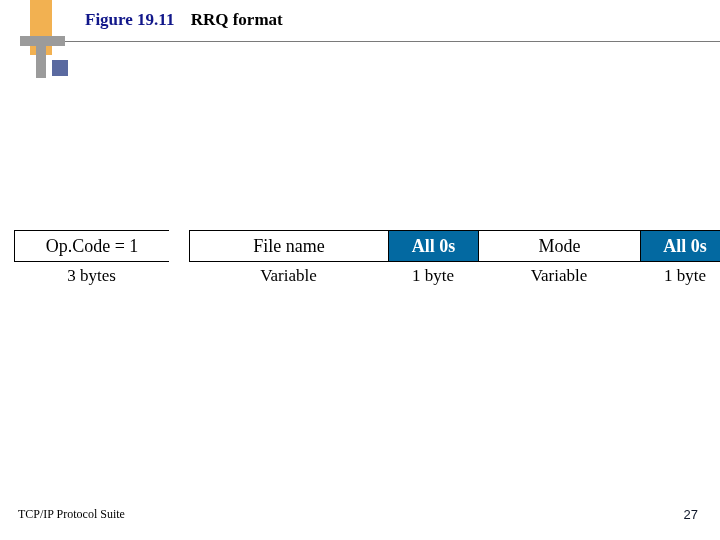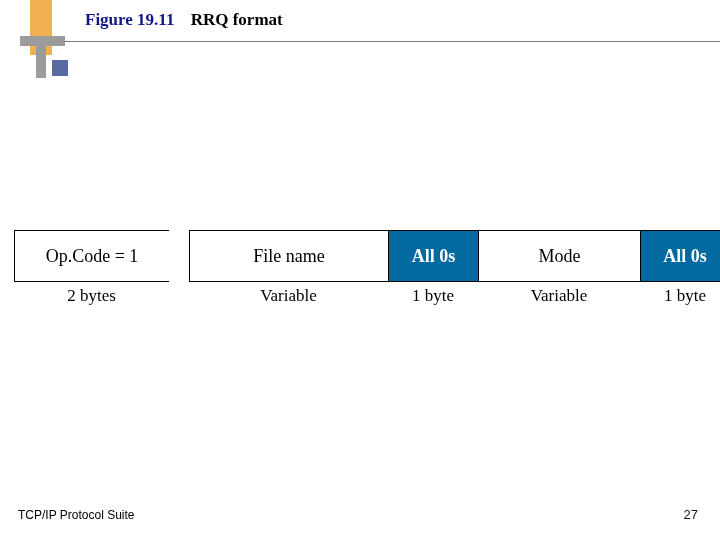--- a/index.html
+++ b/index.html
@@ -82,21 +82,21 @@
 
     .packet {
       position: absolute;
       top: 230px;
       left: 14px;
       width: 696px;
     }
     .fields-row {
       display: flex;
       width: 100%;
-      height: 52px;
+      height: 32px;
     }
     .fields-row .cell {
       display: flex;
       align-items: center;
       justify-content: center;
       font-size: 18px;
       border-top: 1px solid #000;
       border-bottom: 1px solid #000;
       border-left: 1px solid #000;
     }
@@ -123,21 +123,21 @@
     .c1 { width: 155px; flex: 0 0 155px; }
     .c2 { width: 199px; flex: 0 0 199px; margin-left: 20px; }
     .c3 { width: 90px;  flex: 0 0 90px; }
     .c4 { width: 162px; flex: 0 0 162px; }
     .c5 { width: 90px;  flex: 0 0 90px; }
 
     .footer-left {
       position: absolute;
       bottom: 18px;
       left: 18px;
-      font-family: Liberation Sans, sans-serif;
+      font-family: Liberation Serif, serif;
       font-size: 12px;
       color: #000;
     }
     .footer-right {
       position: absolute;
       bottom: 18px;
       right: 22px;
       font-family: Arial, sans-serif;
       font-size: 13px;
       color: #0f172a;
@@ -161,21 +161,21 @@
 
 <div class="packet">
   <div class="fields-row">
     <div class="cell c1">Op.Code = 1</div>
     <div class="cell c2">File name</div>
     <div class="cell inv c3">All 0s</div>
     <div class="cell c4">Mode</div>
     <div class="cell inv c5">All 0s</div>
   </div>
   <div class="sizes-row">
-    <div class="cell c1">2 bytes</div>
+    <div class="cell c1">3 bytes</div>
     <div class="cell c2">Variable</div>
     <div class="cell c3">1 byte</div>
     <div class="cell c4">Variable</div>
     <div class="cell c5">1 byte</div>
   </div>
 </div>
 
 <div class="footer-left">TCP/IP Protocol Suite</div>
 <div class="footer-right">27</div>
 

